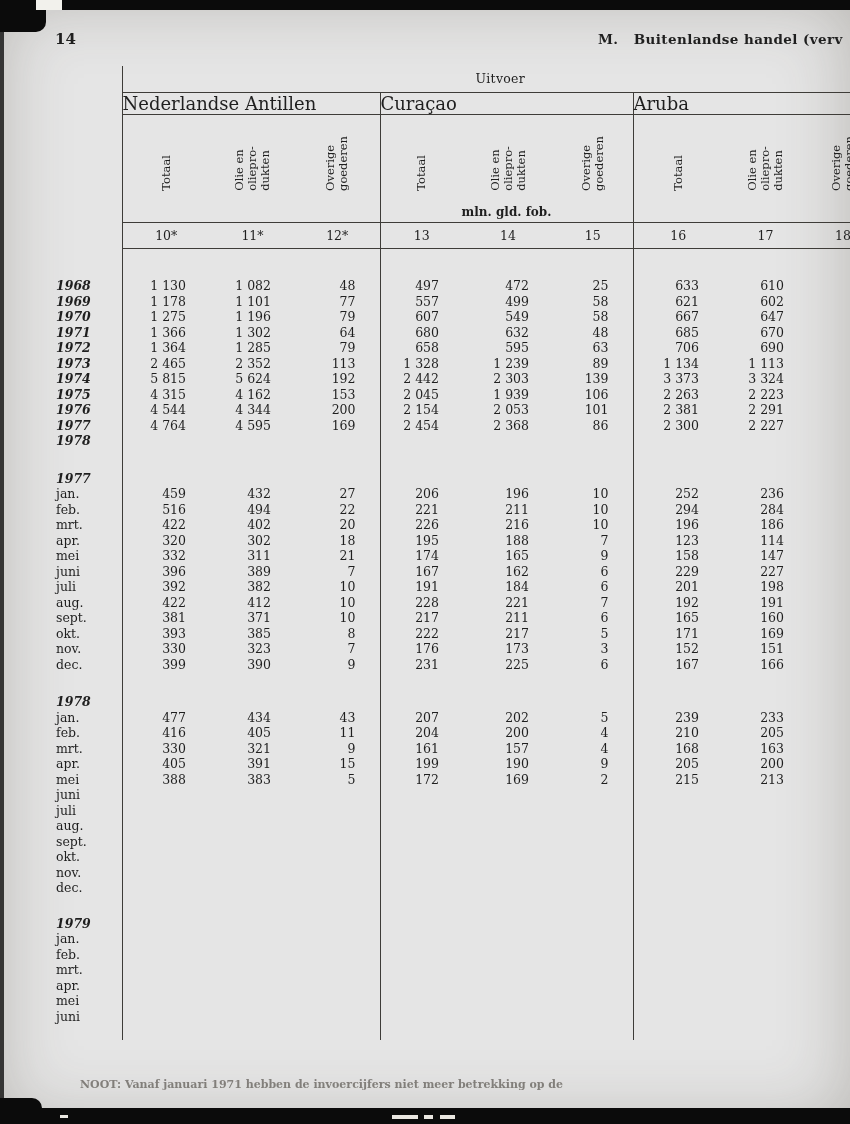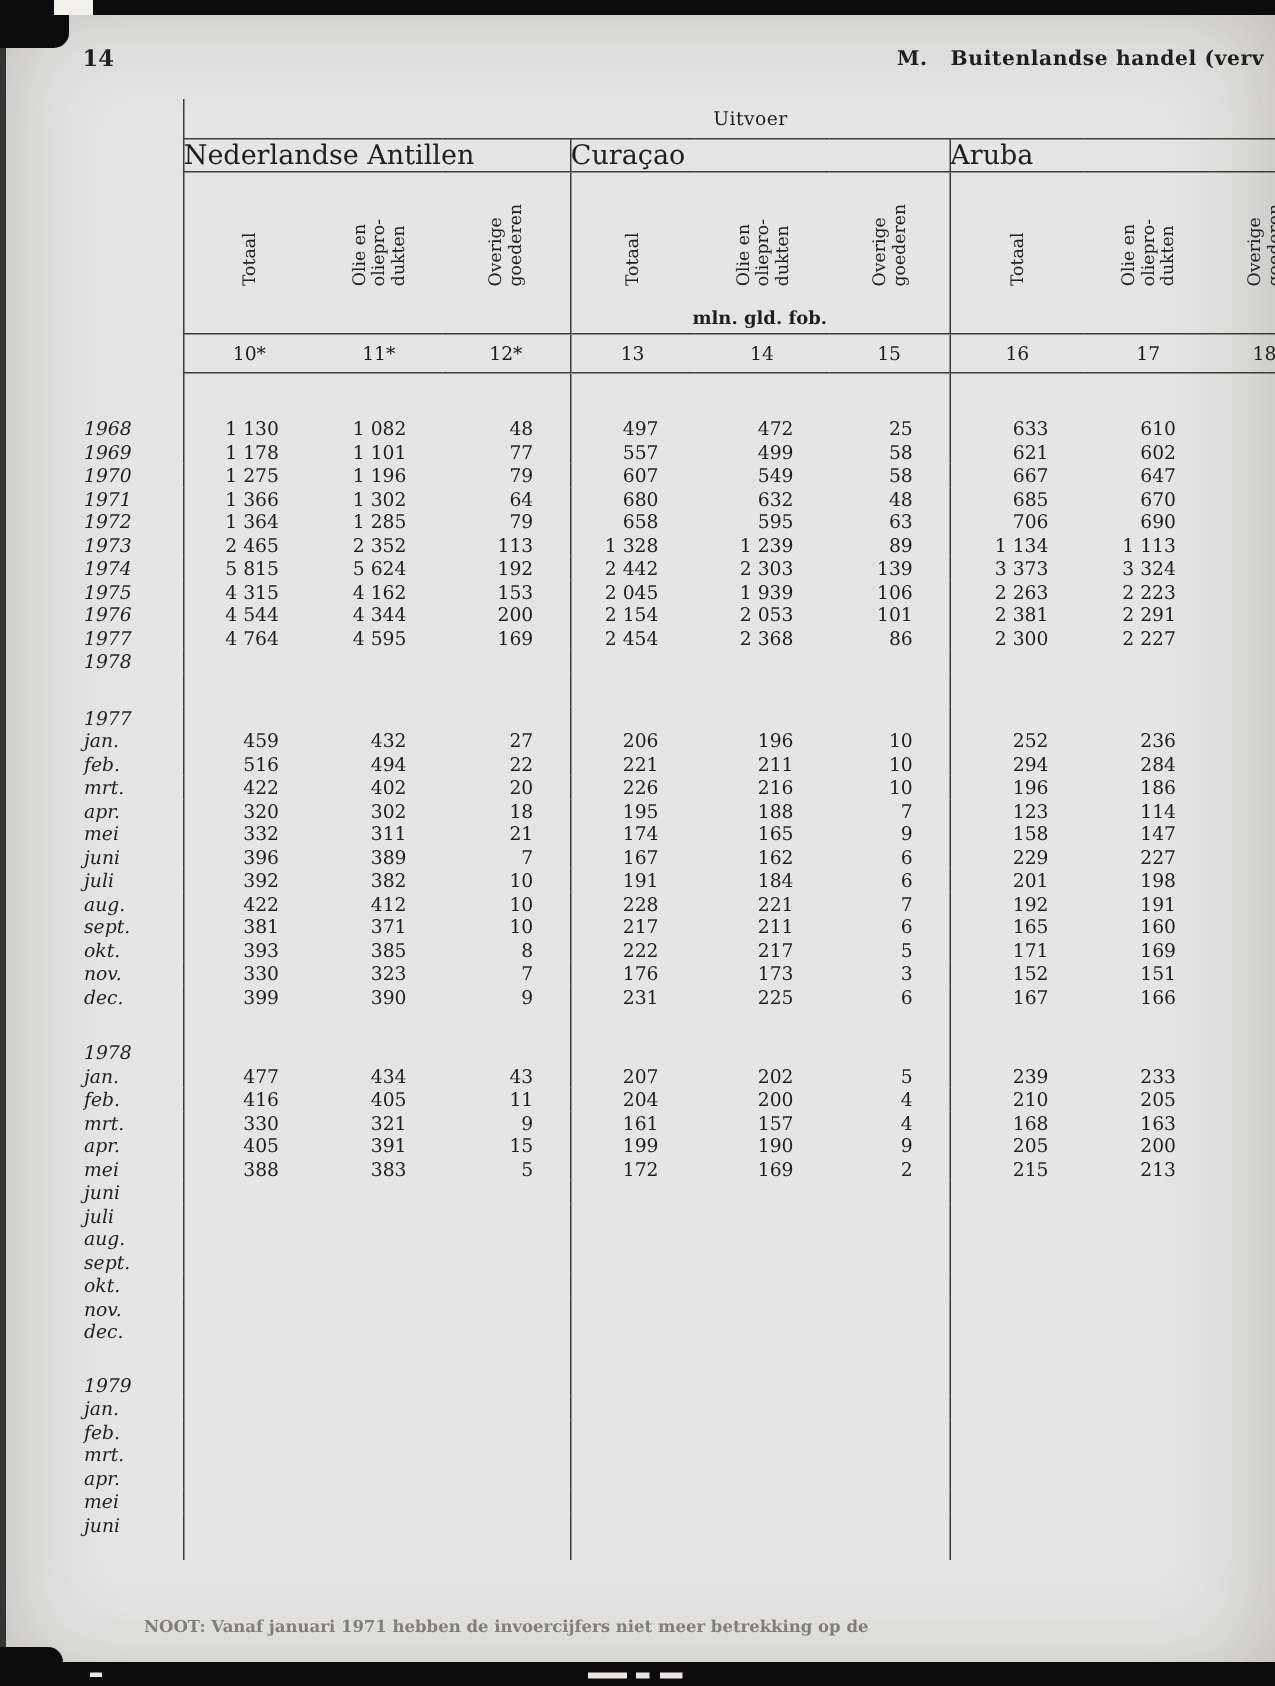--- a/index.html
+++ b/index.html
@@ -35,24 +35,24 @@
   .uitvoer{text-align:center;font-size:12.5px;letter-spacing:0.3px;}
   .group{text-align:left;font-size:18px;}
   .vh{vertical-align:bottom;text-align:center;padding-bottom:8px;}
   .vtext{display:inline-block;writing-mode:vertical-rl;transform:rotate(180deg);
     white-space:pre-line;font-size:11.5px;line-height:13px;text-align:left;}
   .unit{text-align:center;font-weight:bold;font-size:12px;}
   .cnum{text-align:center;font-size:12.5px;vertical-align:middle;}
   .num{text-align:right;padding-right:24px;font-size:12.5px;height:15.5px;line-height:15.5px;
     font-variant-numeric:lining-nums;}
   .lbl{text-align:left;padding-left:2px;font-size:12.5px;height:15.5px;line-height:15.5px;}
-  .year{font-style:italic;font-weight:normal;}
-  .month{font-style:italic;}
-
-  .footnote{position:absolute;left:96px;top:1078px;width:700px;font-size:11px;font-weight:bold;
+  .year{font-style:italic;font-weight:bold;}
+  .month{}
+
+  .footnote{position:absolute;left:80px;top:1078px;width:700px;font-size:11px;font-weight:bold;
     color:rgba(72,68,62,0.62);filter:blur(0.3px);line-height:13px;}
   .footnote .l2{margin-left:46px;}
 </style>
 </head>
 <body>
 
 <div class="page">
 
   <div class="scan-top"></div>
   <div class="scan-corner"></div>

